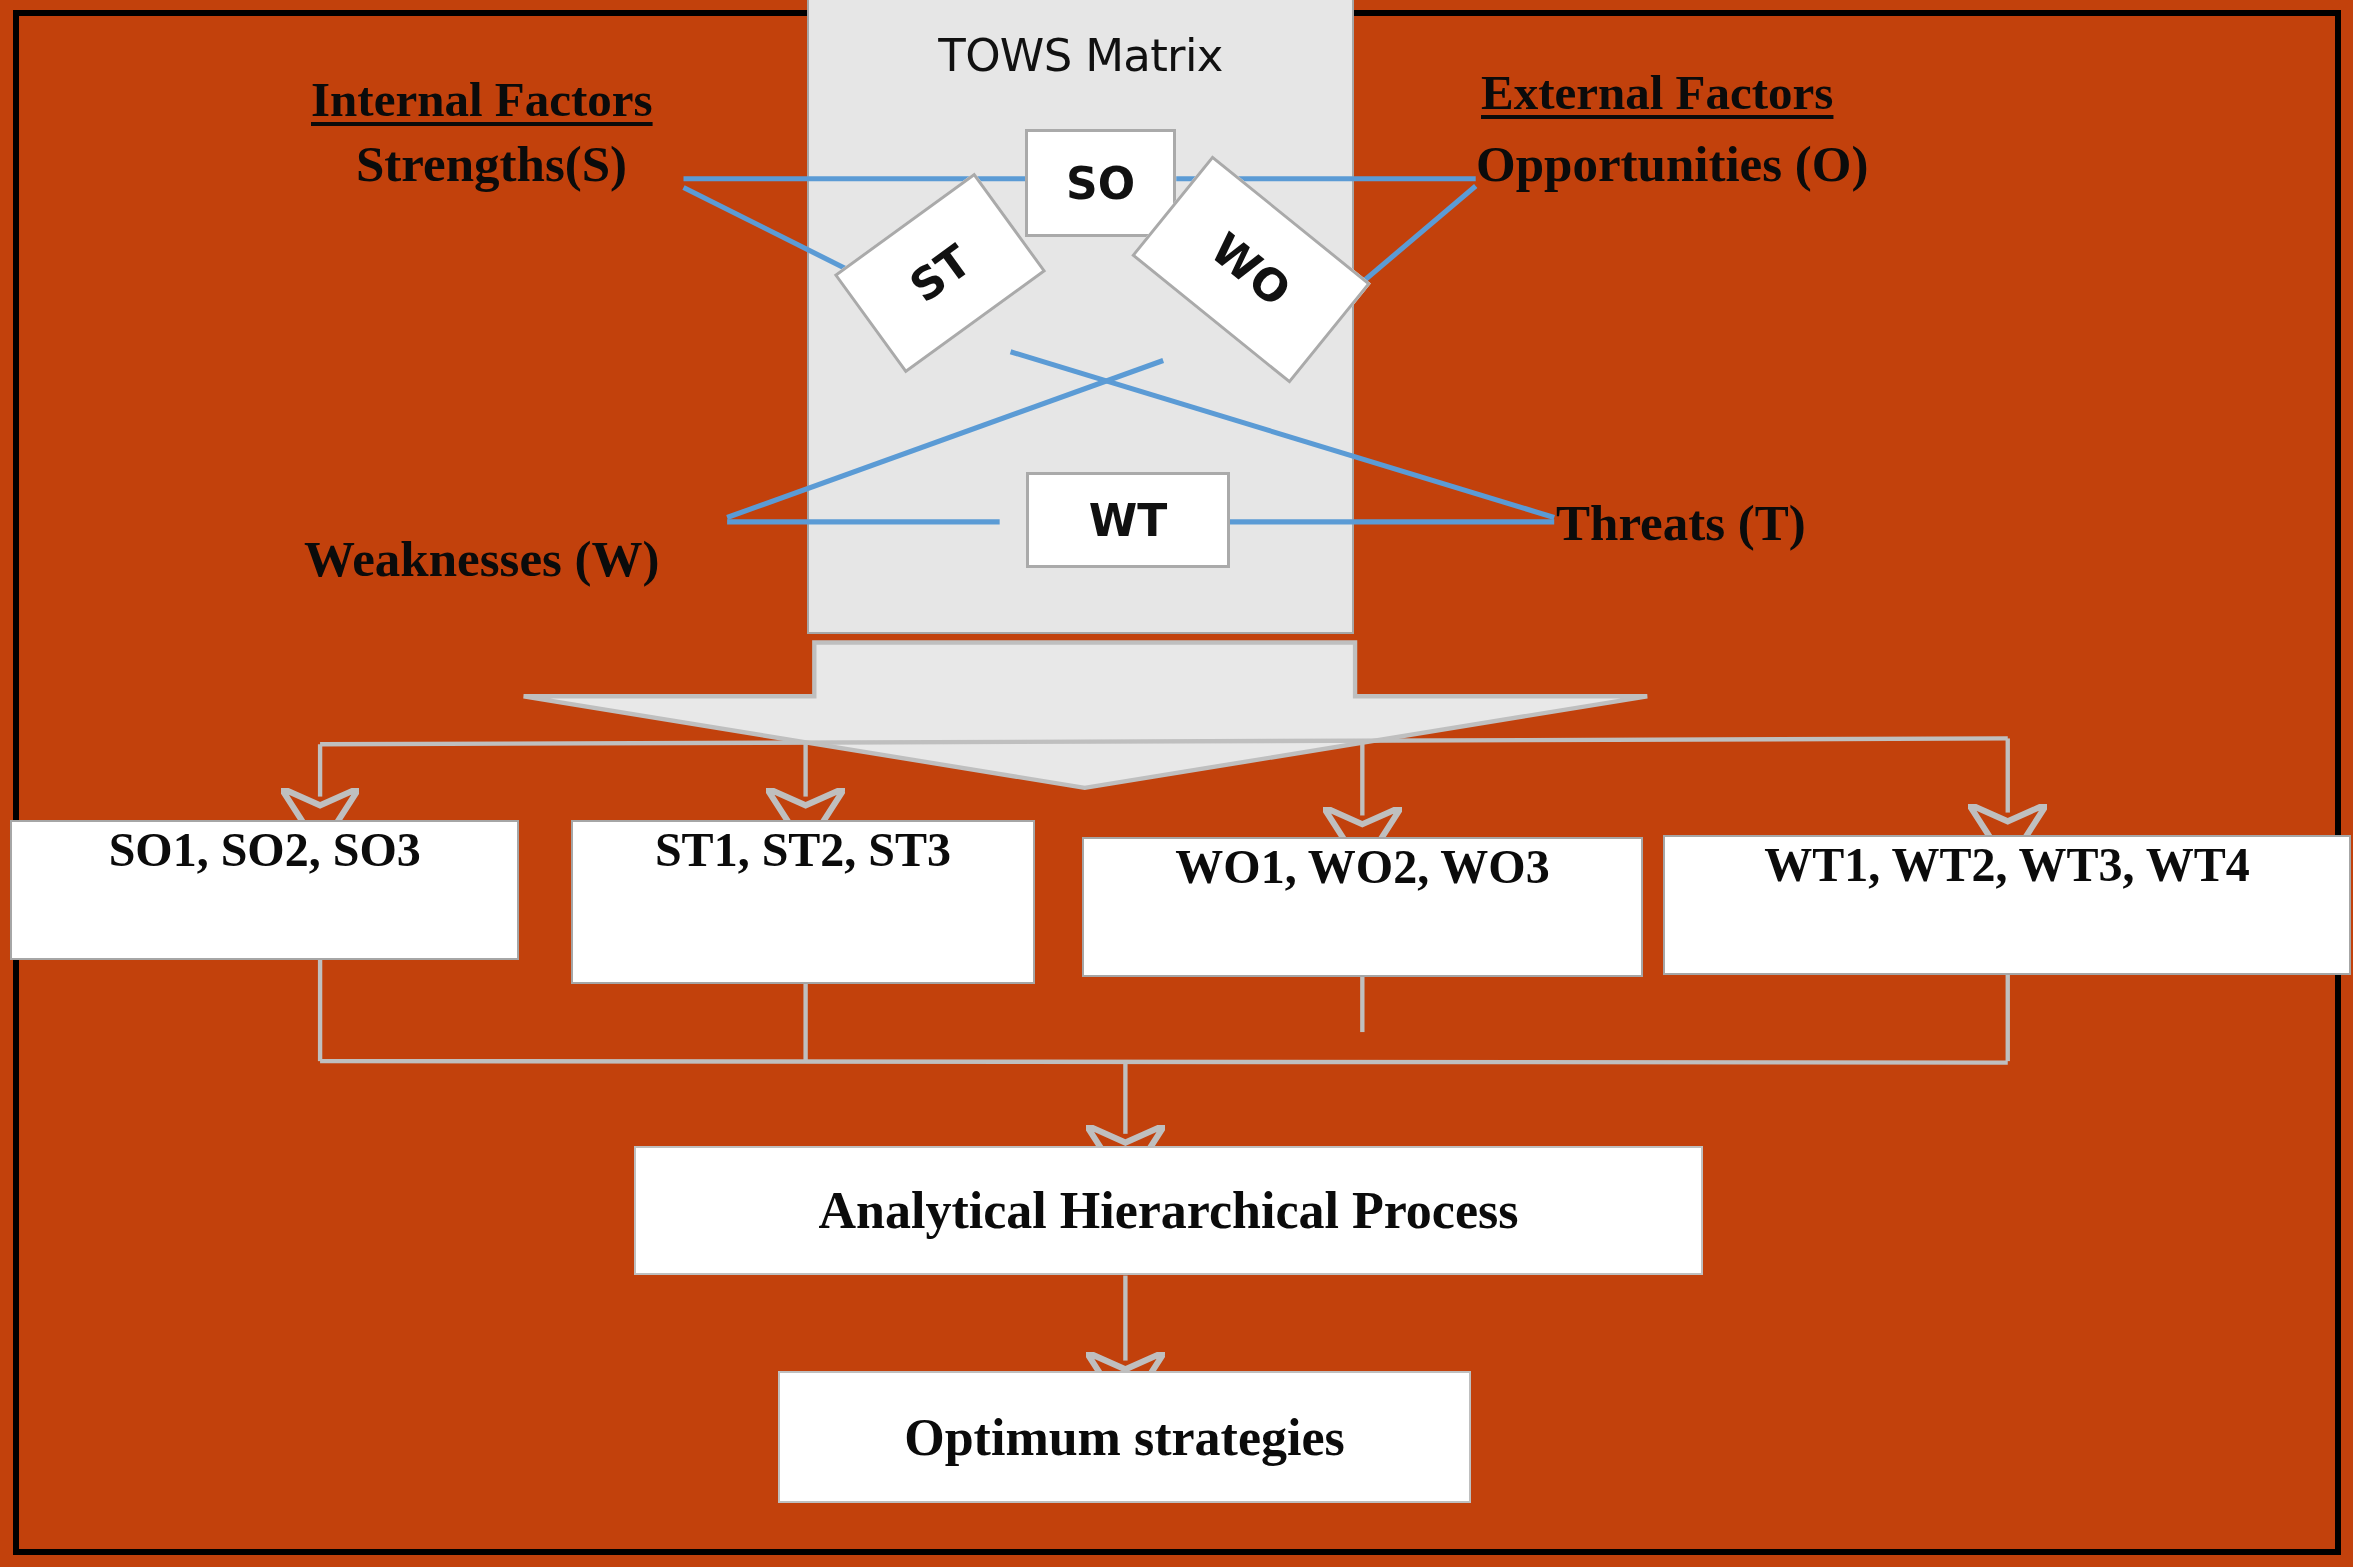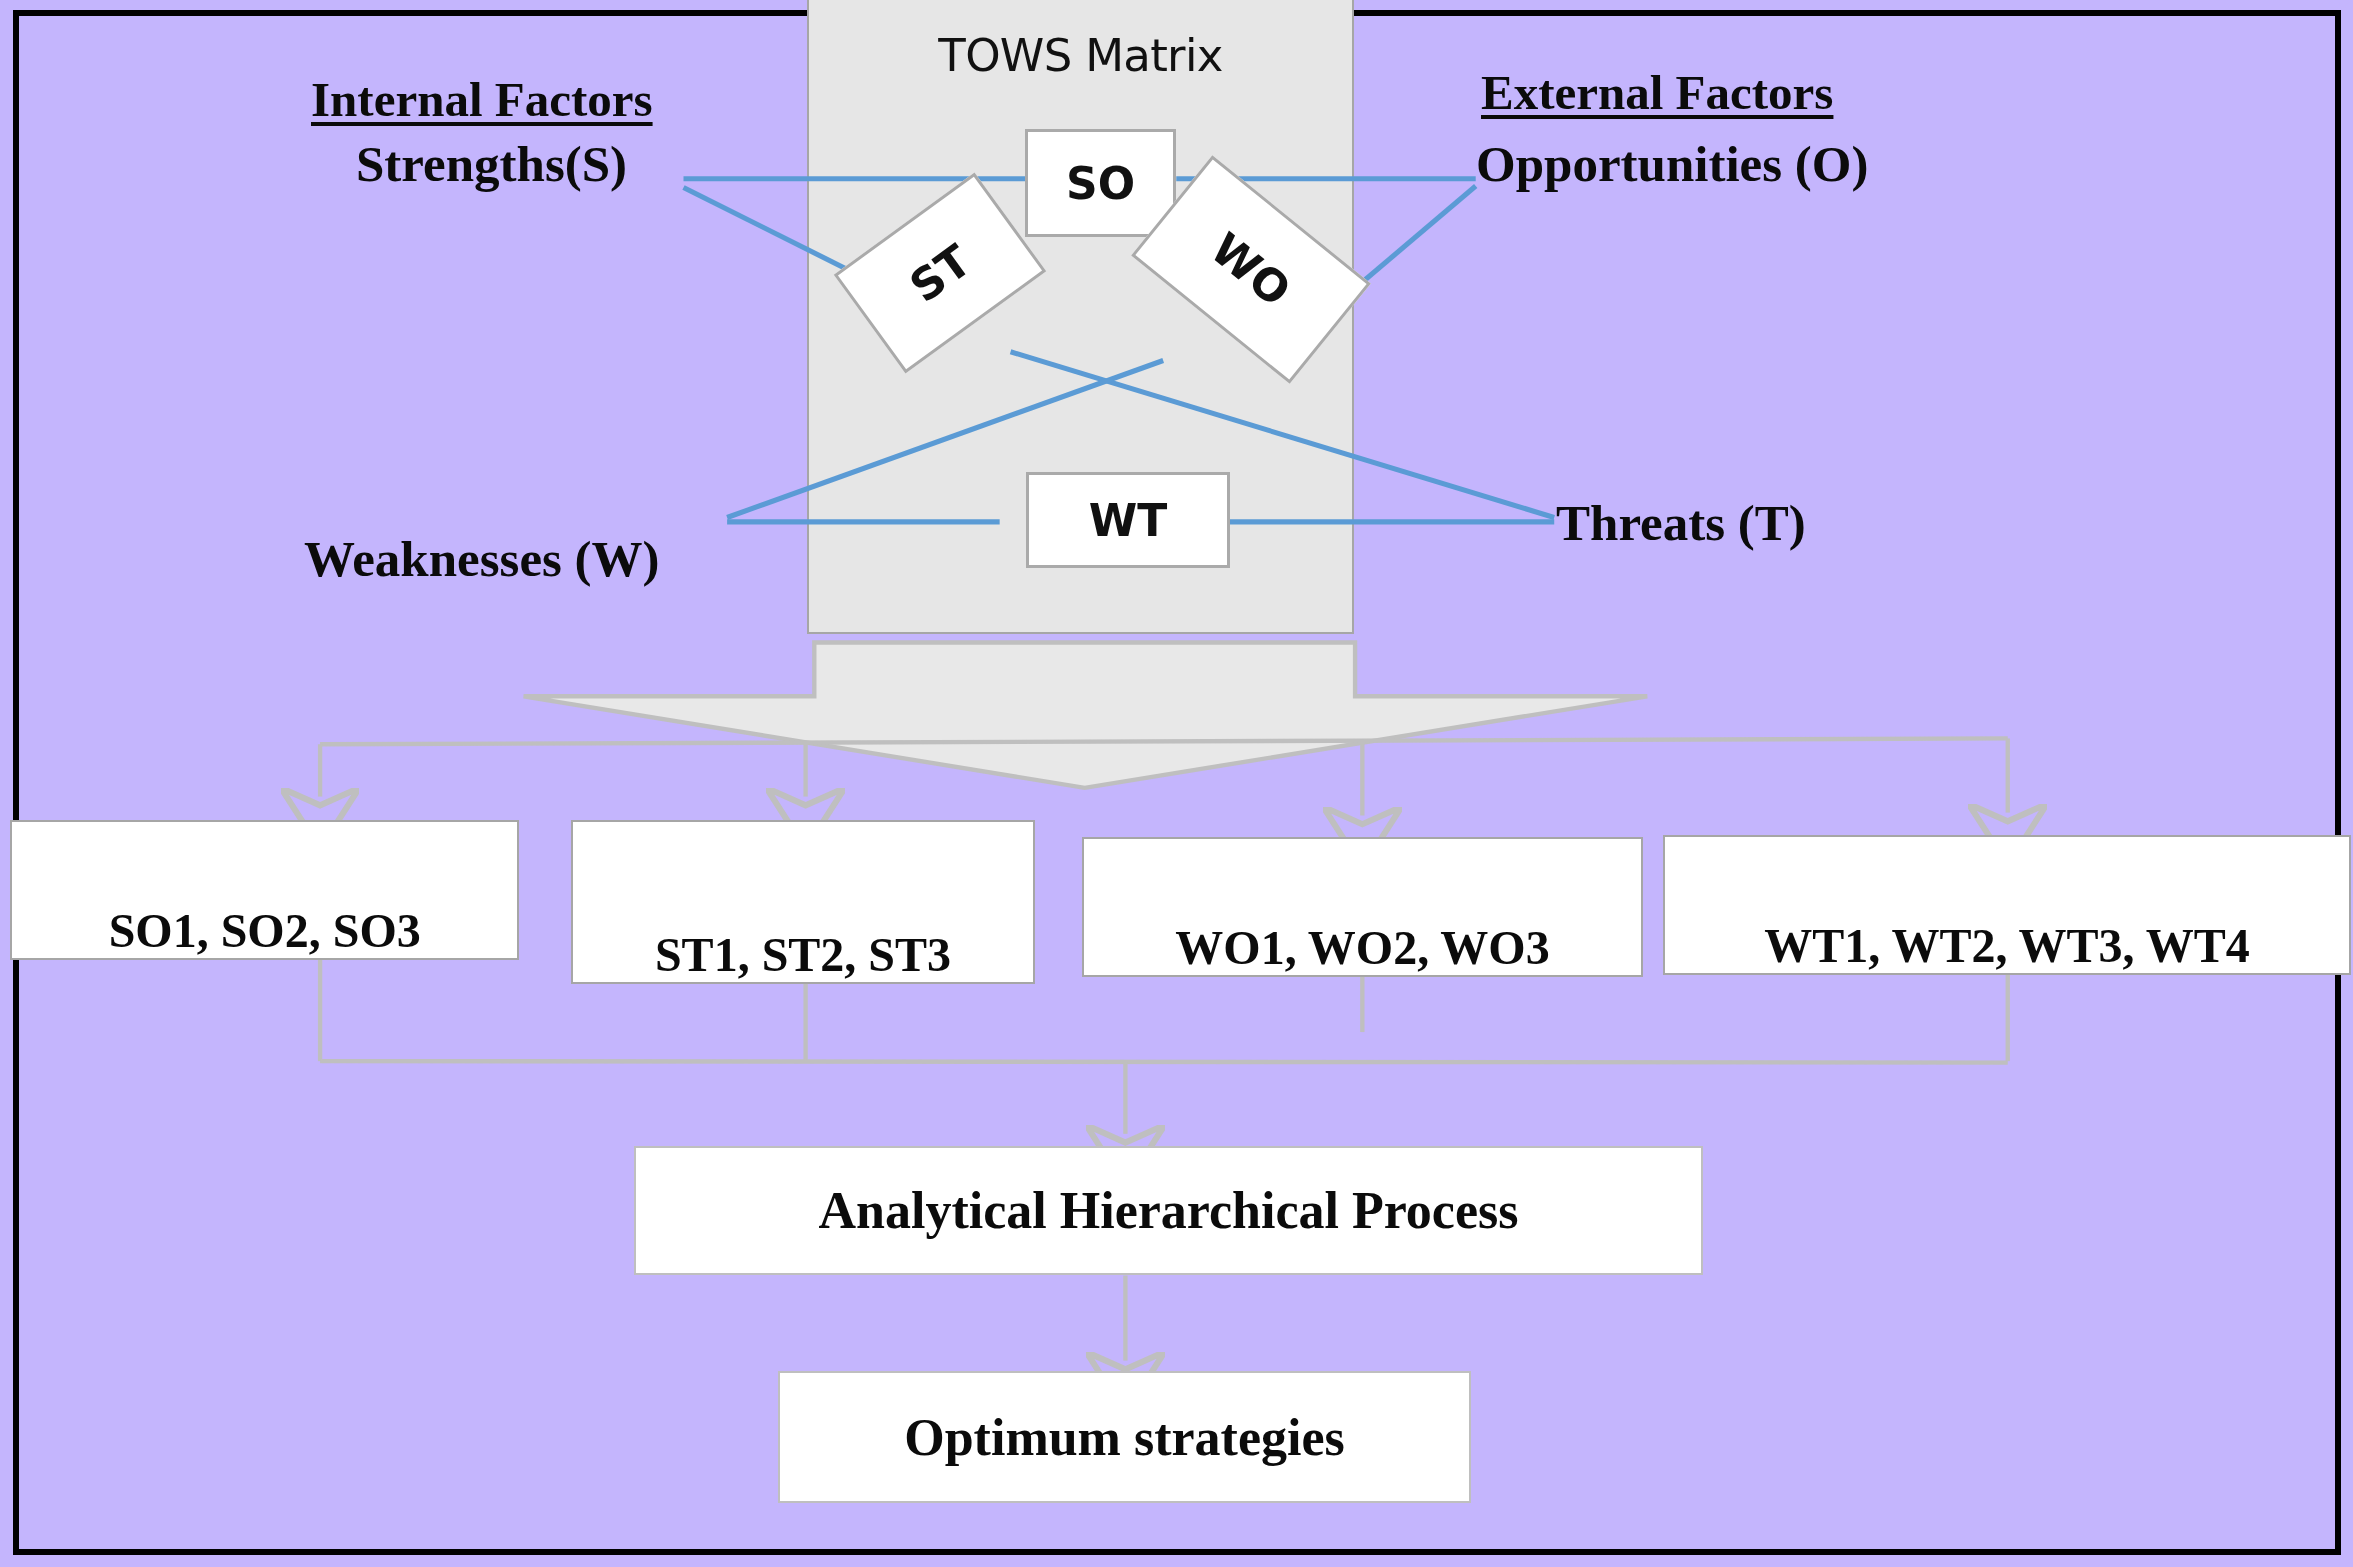--- a/index.html
+++ b/index.html
@@ -4,21 +4,21 @@
 <style>
   html, body {
     margin: 0;
     padding: 0;
     background: #ffffff;
   }
   #page {
     position: relative;
     width: 2354px;
     height: 1567px;
-    background: #c4b5fd;
+    background: #c2410c;
     font-family: "Liberation Serif", serif;
     overflow: hidden;
   }
   #frame {
     position: absolute;
     left: 13px;
     top: 10.2px;
     width: 2328px;
     height: 1545px;
     border: 6.5px solid #000000;
@@ -109,21 +109,21 @@
   .lbl-w { left: 304px; top: 494px; margin-top: 36px; }
   .lbl-t { left: 1556px; top: 494px; }
 
   
   .strat {
     position: absolute;
     background: #ffffff;
     border: 2.9px solid #a6a6a6;
     box-sizing: border-box;
     display: flex;
-    align-items: flex-end;
+    align-items: flex-start;
     justify-content: center;
     font-family: "Liberation Serif", serif;
     font-weight: bold;
     font-size: 48px;
     color: #0b0b0b;
     white-space: nowrap;
   }
   .strat-so { left: 10.2px;   top: 820px; width: 509px;  height: 140px; }
   .strat-st { left: 571px;  top: 820px; width: 464px;  height: 164px; }
   .strat-wo { left: 1082px; top: 837px; width: 561px;  height: 140px; }

